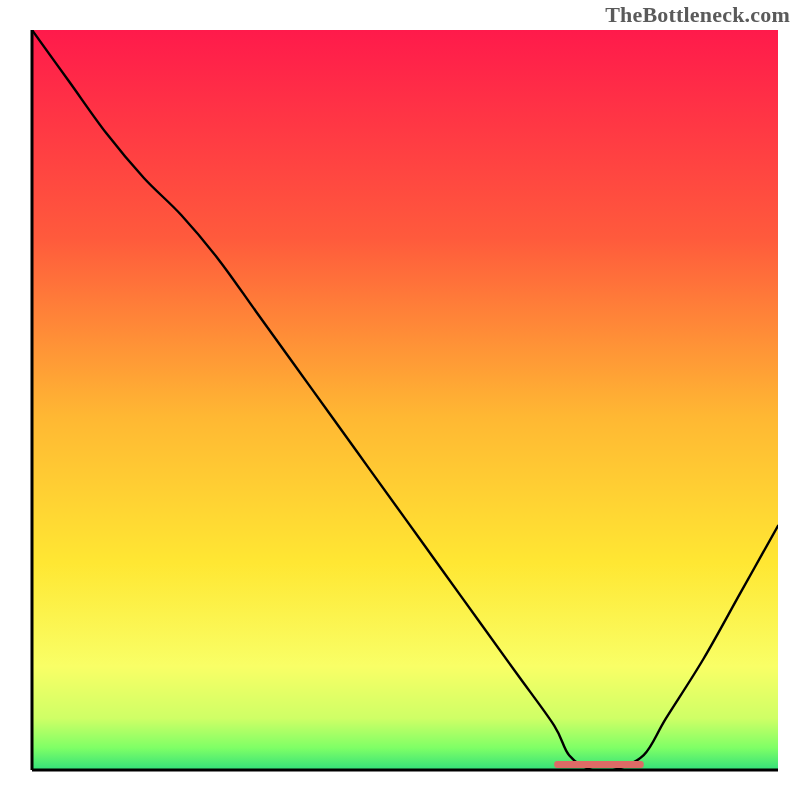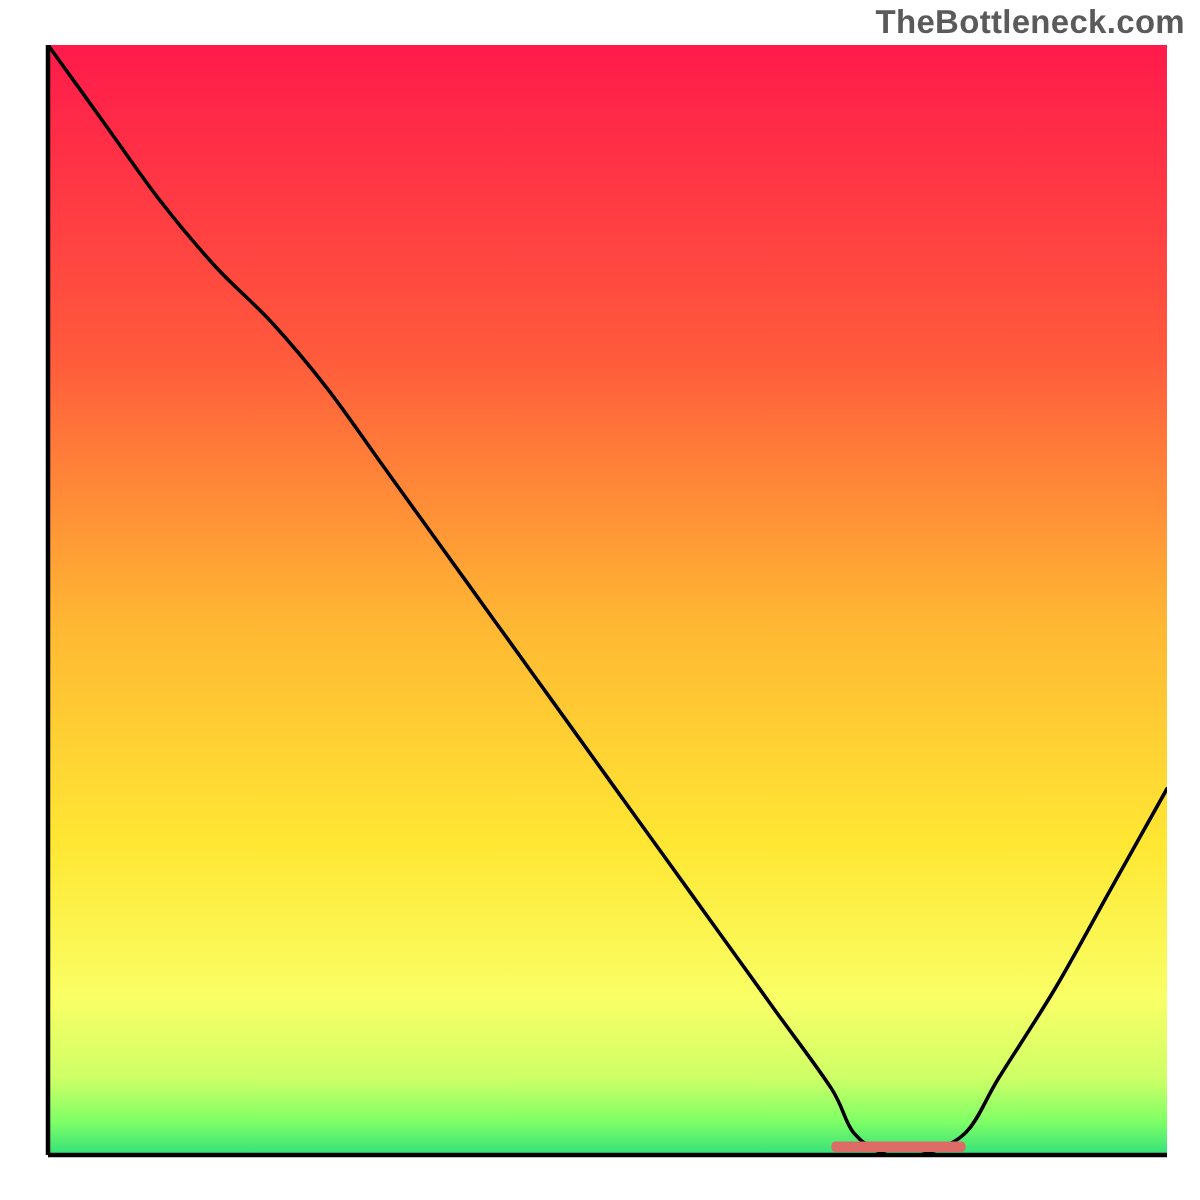--- a/index.html
+++ b/index.html
@@ -8,20 +8,21 @@
     width: 800px;
     height: 800px;
     background: #ffffff;
     font-family: Arial, Helvetica, sans-serif;
     overflow: hidden;
   }
   .stage {
     position: relative;
     width: 800px;
     height: 800px;
+    font-family: Liberation Serif, serif;
   }
   .watermark {
     position: absolute;
     top: 2px;
     right: 10px;
     font-size: 22px;
     font-weight: 600;
     color: #5a5a5a;
     letter-spacing: 0.2px;
   }

